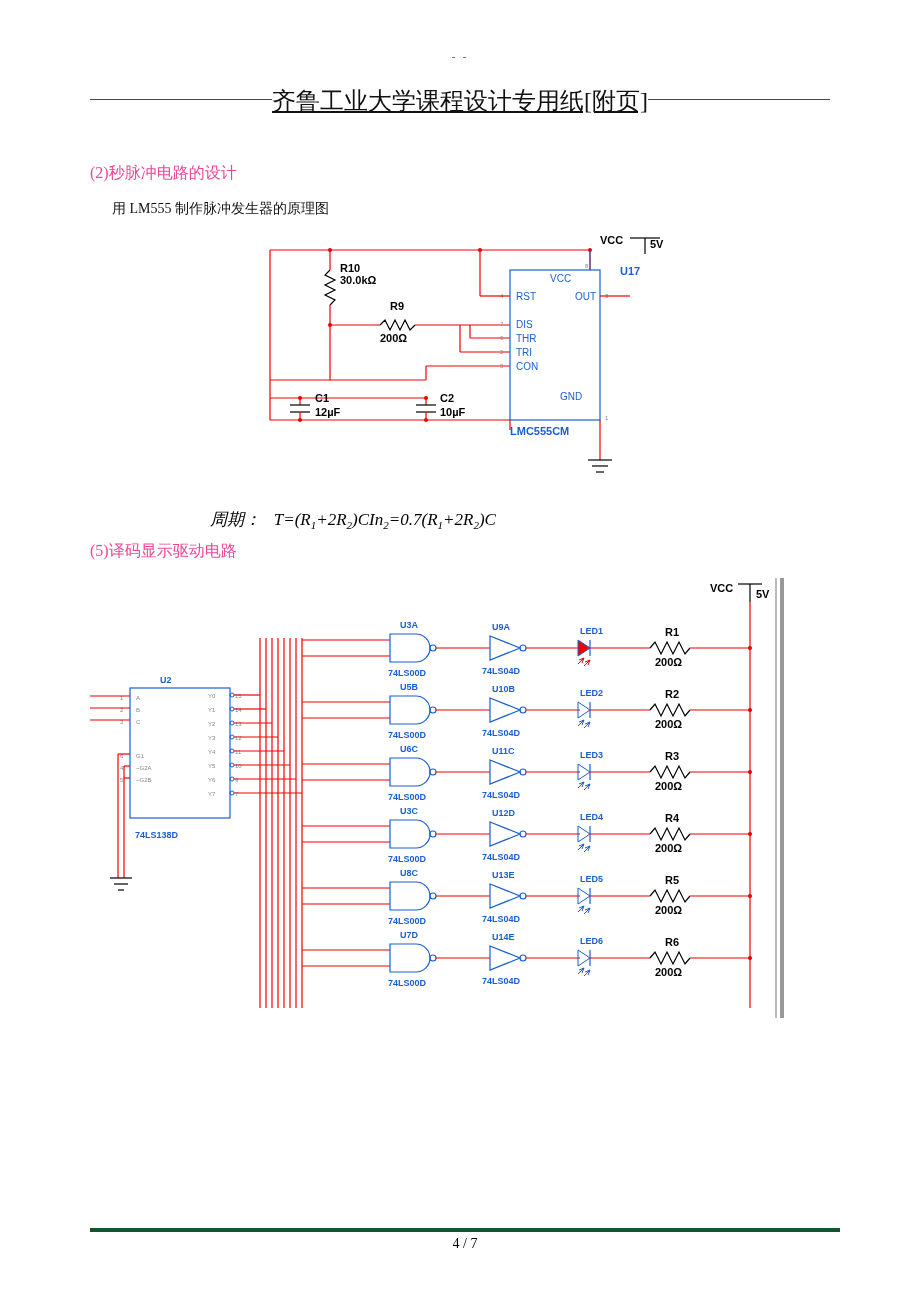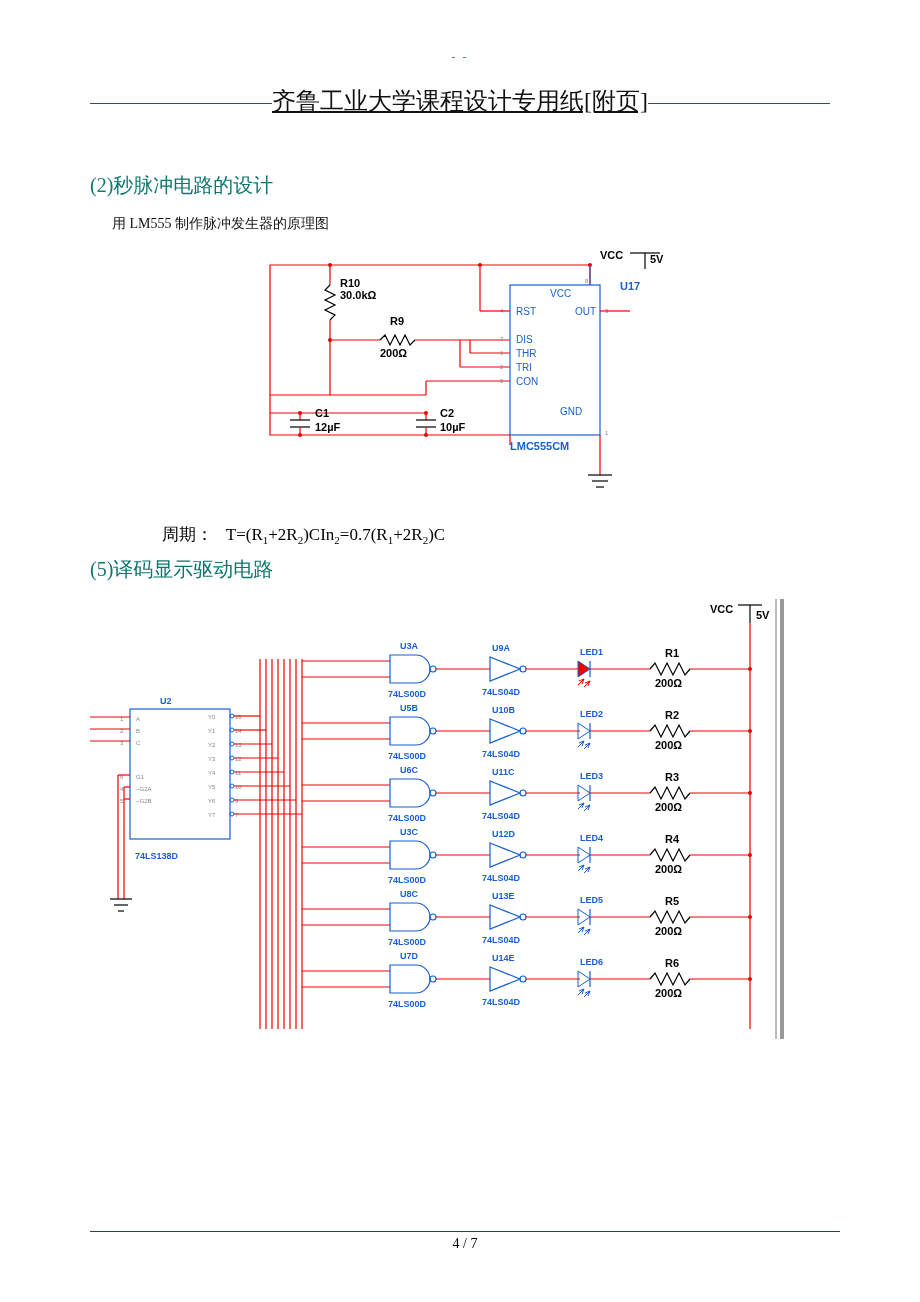--- a/index.html
+++ b/index.html
@@ -21,55 +21,56 @@
     color: #3b7bd6;
     font-size: 12px;
     letter-spacing: 2px;
     margin-bottom: 10px;
   }
   .page-title {
     text-align: center;
     font-size: 24px;
     color: #111;
     text-decoration: underline;
-    margin: 10px auto 15px auto;
+    margin: 10px auto 6px auto;
     font-family: "SimSun", serif;
   }
   .title-rule {
     display:flex;
     align-items: center;
     margin-bottom: 40px;
   }
   .title-rule .side {
     flex:1;
     height:1px;
     background:#2a4a8a;
   }
   .section-h {
-    font-size: 20px;
-    color: #0f766e;
+    font-size: 16px;
+    color: #ec4899;
     margin: 10px 0 16px 0;
   }
   .sub-h {
     font-size: 14px;
     color: #111;
     margin: 0 0 12px 22px;
   }
   .formula-row {
     font-size: 17px;
-    margin: 18px 0 8px 72px;
+    margin: 18px 0 8px 120px;
     font-family: "Times New Roman", serif;
+    font-style: italic;
   }
   .sub {font-size: 11px; vertical-align: sub;}
   .footer-rule {
     position: absolute;
     bottom: 50px;
     left: 90px;
     right: 80px;
-    border-top: 1px solid #14532d;
+    border-top: 4px solid #14532d;
     text-align: center;
     font-size: 14px;
     padding-top: 4px;
     font-family: "Times New Roman", serif;
   }
   
   .schem1 {
     width: 460px;
     height: 260px;
     margin: 0 auto 8px auto;

